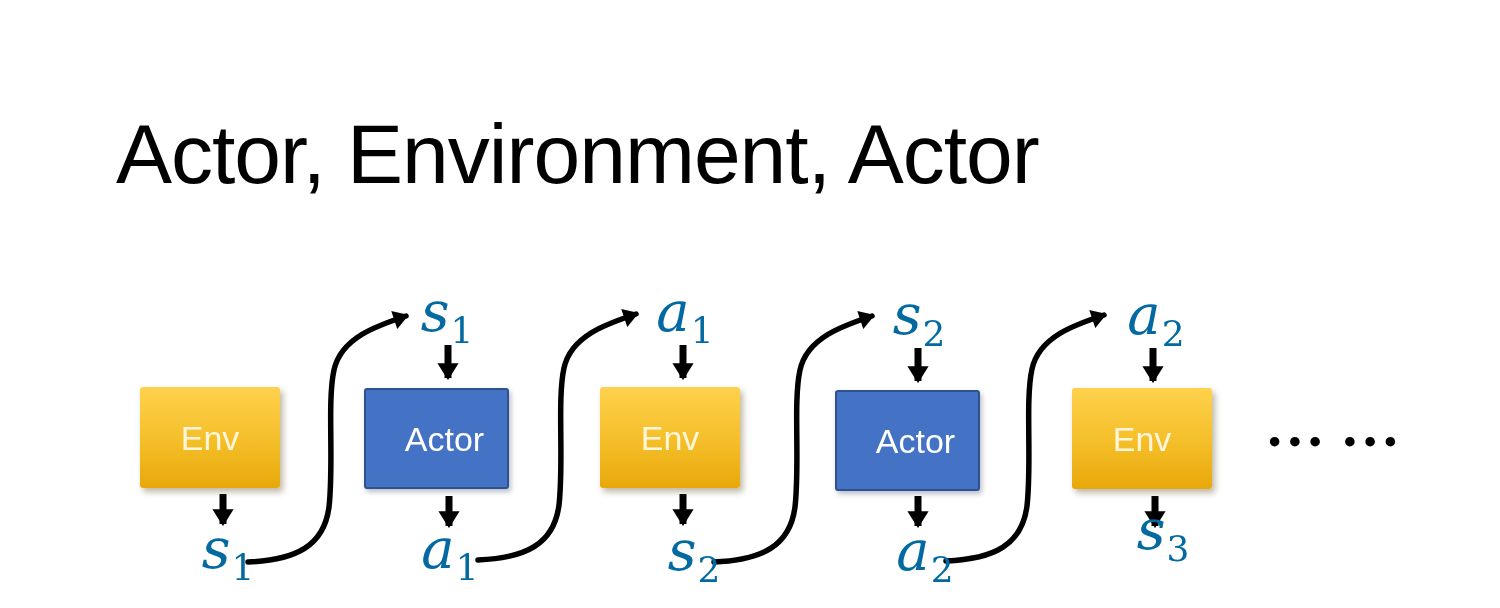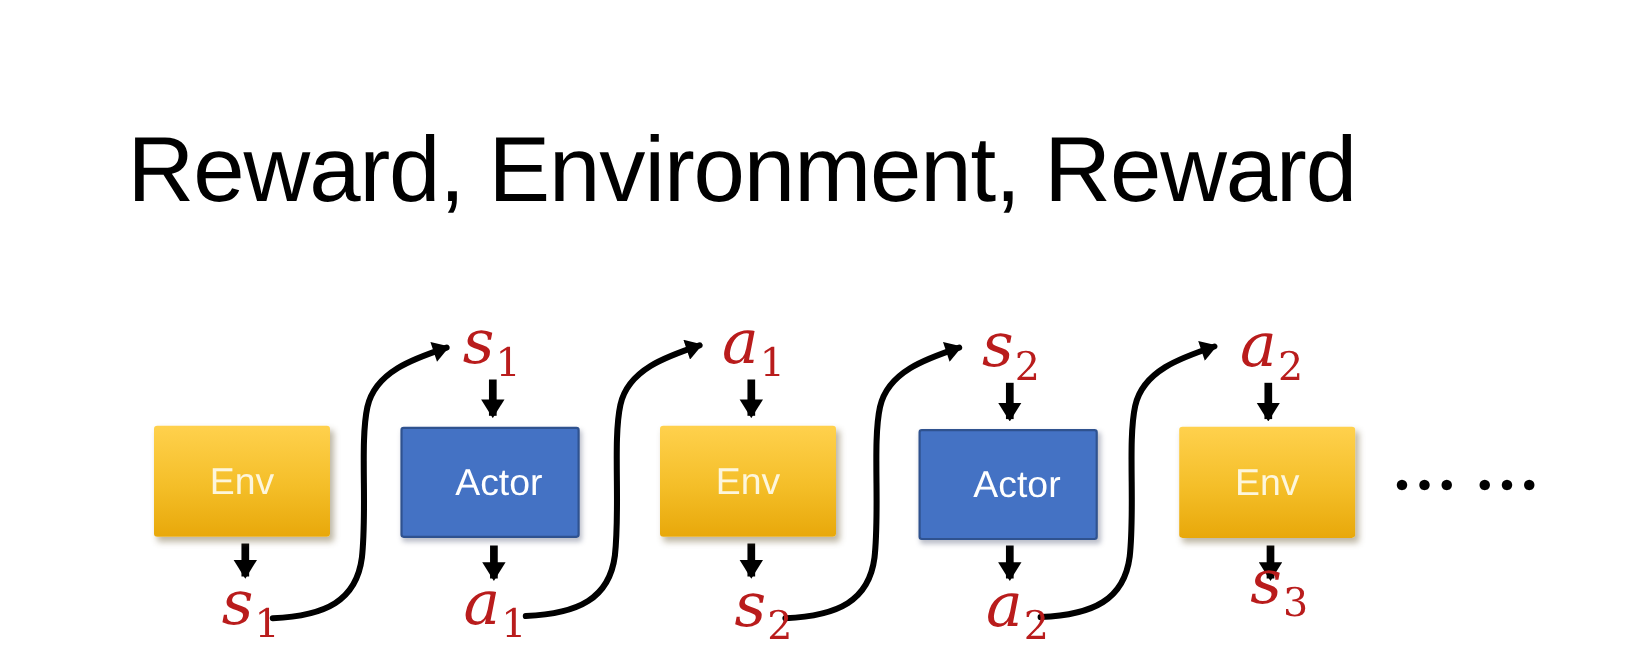--- a/index.html
+++ b/index.html
@@ -9,59 +9,59 @@
     font-family:"Liberation Sans",sans-serif;
   }
   .slide{position:absolute;inset:0;}
   .title{
     position:absolute;left:116px;top:108px;margin:0;
     font-size:84px;font-weight:300;letter-spacing:-1px;line-height:1.1;
     color:var(--title-color,#000);white-space:nowrap;
   }
   .arrows{position:absolute;left:0;top:0;width:1500px;height:608px;pointer-events:none;}
   .box{
-    position:absolute;width:160px;height:101px;
+    position:absolute;width:140px;height:101px;
     display:flex;align-items:center;justify-content:center;
     font-size:34px;line-height:1;border-radius:3px;box-sizing:border-box;
     white-space:nowrap;
   }
   .env{
     background:linear-gradient(180deg,var(--env-top,#FFD14D) 0%,var(--env-mid,#F4BE28) 55%,var(--env-bottom,#E8A80A) 100%);
     color:var(--box-text-env,#FDF6DC);
     box-shadow:3px 4px 6px rgba(110,95,55,.45);
   }
   .actor{
-    width:163px;
+    width:145px;
     background:var(--actor-fill,#4472C4);
     border:2px solid var(--actor-border,#2F528F);
     color:var(--box-text-actor,#FFFFFF);
     box-shadow:2px 3px 5px rgba(60,70,100,.35);
     padding-left:16px;
   }
   .mlabel{
     position:absolute;transform:translateX(-50%);
     font-family:"DejaVu Serif",serif;font-style:italic;
-    font-size:56px;line-height:1;color:#b91c1c;white-space:nowrap;
+    font-size:56px;line-height:1;color:#0369a1;white-space:nowrap;
   }
   .mlabel .sub{
     font-style:normal;font-size:36px;vertical-align:-12px;margin-left:1px;
   }
   .dots{
     position:absolute;left:1266px;top:429px;
     font-family:"DejaVu Sans",sans-serif;font-weight:bold;
     font-size:27px;letter-spacing:3px;word-spacing:2px;line-height:1;color:#000;
     white-space:nowrap;
   }
 </style>
 </head>
 <body>
 
 <div class="slide">
 
-  <h1 class="title">Reward, Environment, Reward</h1>
+  <h1 class="title">Actor, Environment, Actor</h1>
 
   <svg class="arrows" viewBox="0 0 1500 608" xmlns="http://www.w3.org/2000/svg">
     <defs>
       <marker id="ah" markerUnits="userSpaceOnUse" markerWidth="17" markerHeight="24" viewBox="0 0 8 10" refX="7" refY="5" orient="auto">
         <path d="M0 0 L8 5 L0 10 Z" style="fill:var(--arrow,#000)"></path>
       </marker>
       <marker id="cah" markerUnits="userSpaceOnUse" markerWidth="16" markerHeight="19" viewBox="0 0 8 10" refX="6.5" refY="5" orient="auto">
         <path d="M0 0 L8 5 L0 10 Z" style="fill:var(--arrow,#000)"></path>
       </marker>
     </defs>

